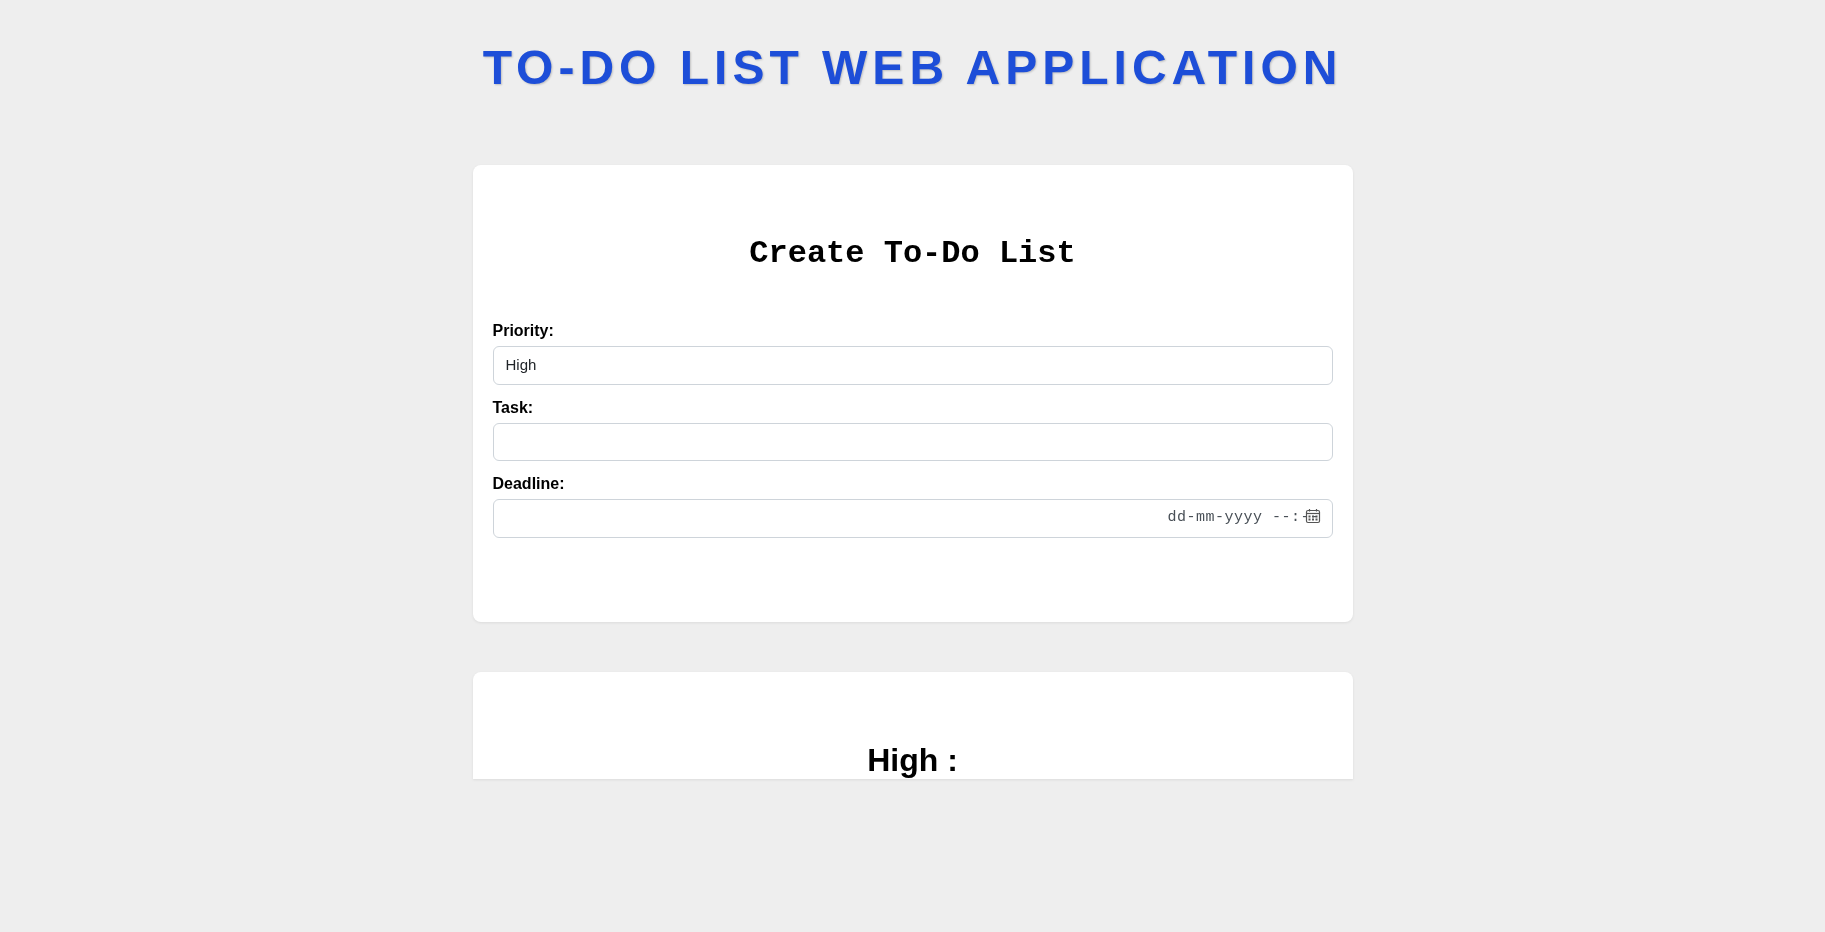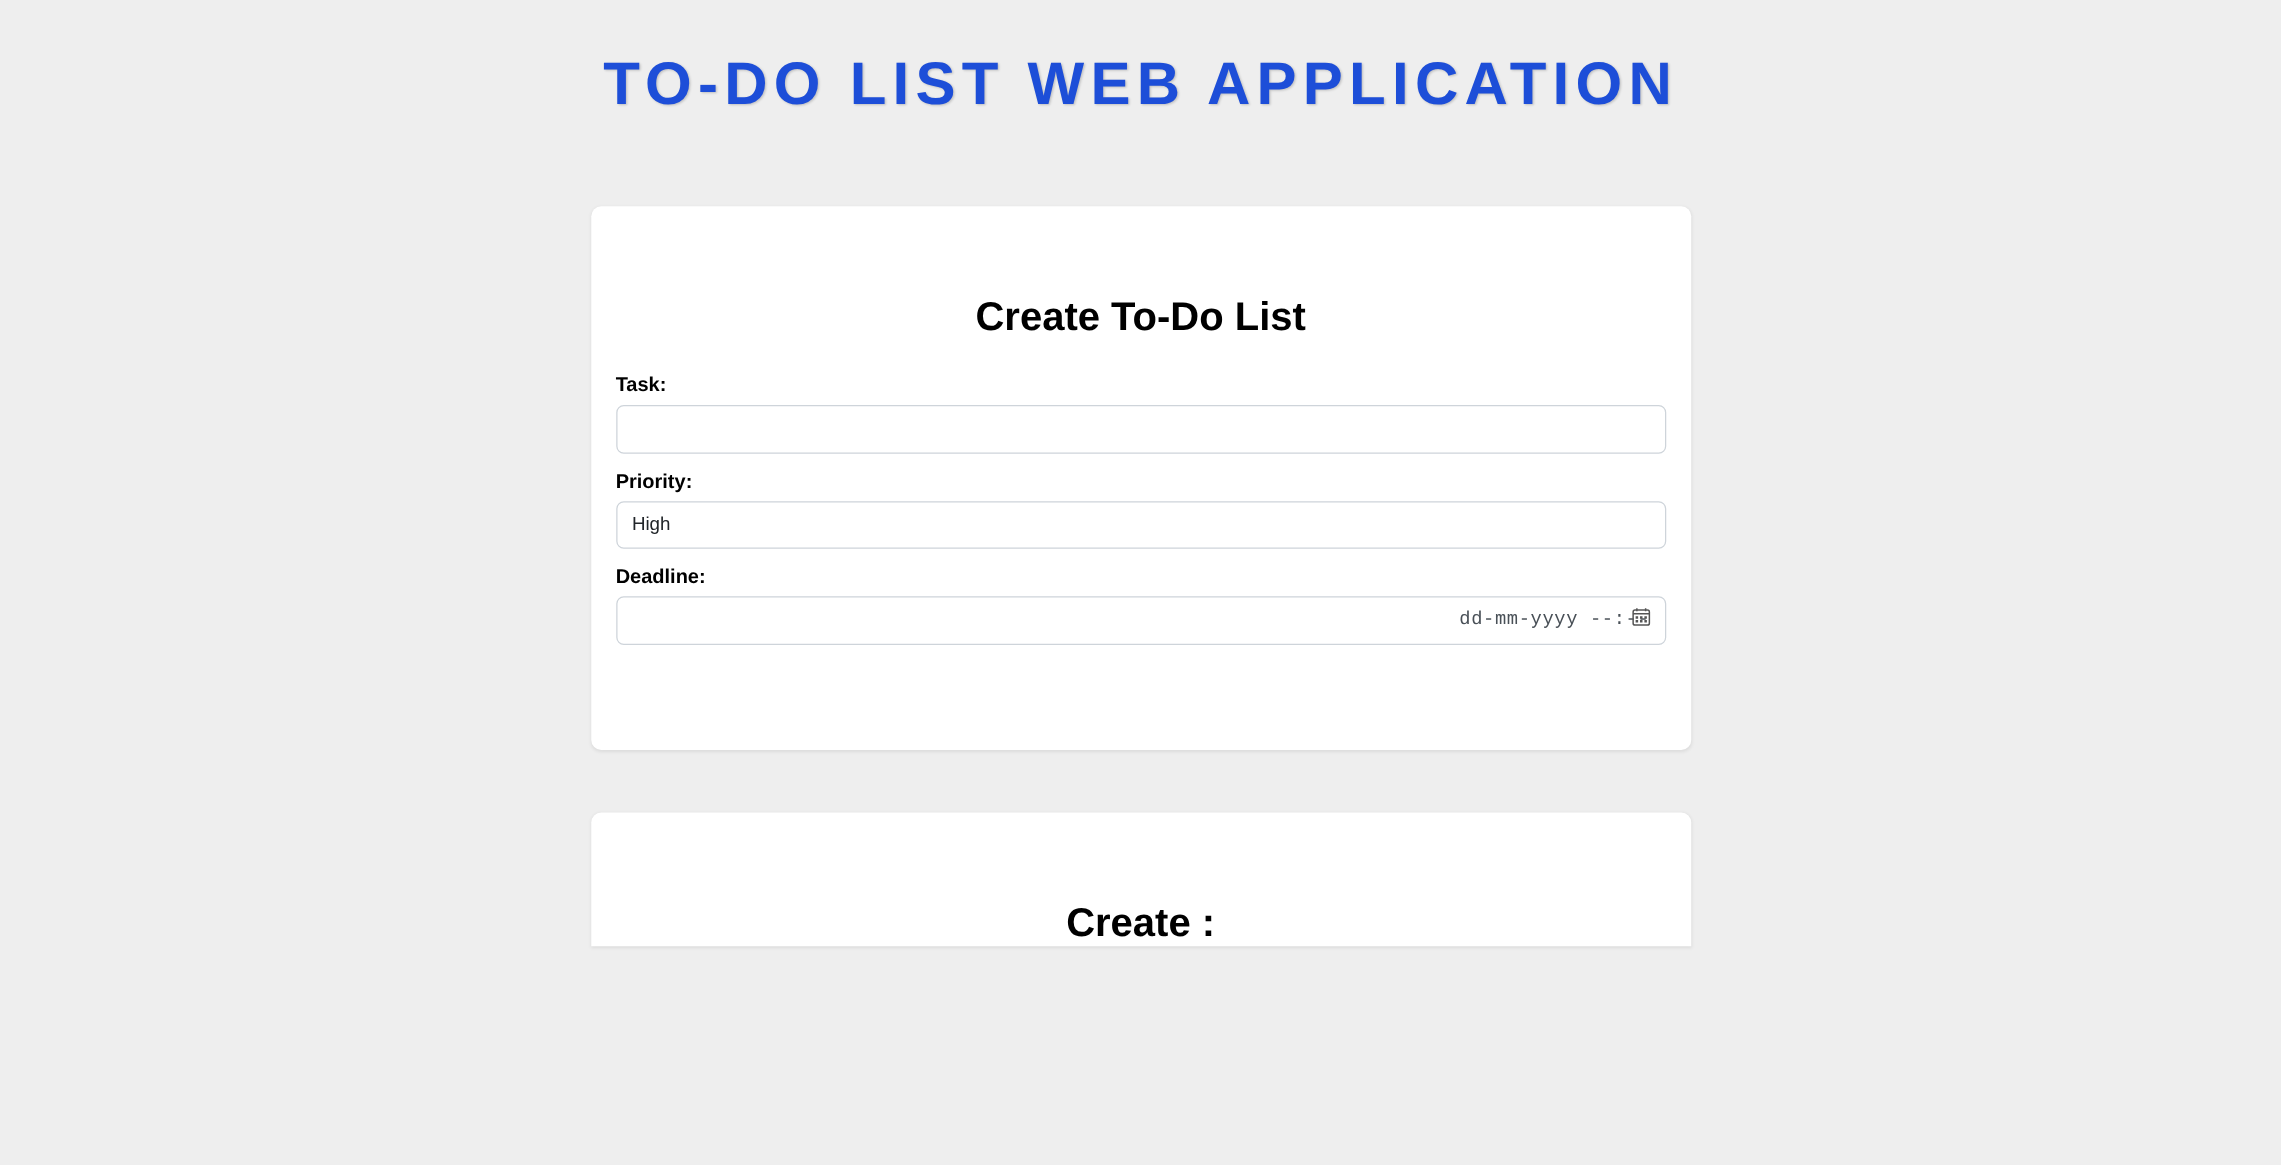--- a/index.html
+++ b/index.html
@@ -33,21 +33,22 @@
       padding: 70px 20px;
       border-radius: 8px;
       box-shadow: 0 1px 3px rgba(0,0,0,0.08);
     }
 
     .card-title {
       text-align: center;
       font-size: 32px;
       font-weight: 700;
       color: #000000;
-      margin-bottom: 28px;
+      margin-bottom: 50px;
+      font-family: Liberation Mono, monospace;
     }
 
     .form-group {
       margin-bottom: 14px;
     }
 
     .form-label {
       display: block;
       font-size: 16px;
       font-weight: 700;
@@ -126,31 +127,31 @@
   </style>
 </head>
 <body>
 
 <h1 class="page-title">TO-DO LIST WEB APPLICATION</h1>
 
 <div class="card">
   <h2 class="card-title">Create To-Do List</h2>
 
   <div class="form-group">
-    <label class="form-label">Task:</label>
-    <input type="text" class="form-control" value="" style="">
-  </div>
-
-  <div class="form-group">
     <label class="form-label">Priority:</label>
     <select class="form-control">
       <option>High</option>
       <option>Medium</option>
       <option>Low</option>
     </select>
+  </div>
+
+  <div class="form-group">
+    <label class="form-label">Task:</label>
+    <input type="text" class="form-control" value="" style="">
   </div>
 
   <div class="form-group">
     <label class="form-label">Deadline:</label>
     <div class="datetime-wrapper">
       <input type="text" class="form-control datetime-display" readonly="" value="dd-mm-yyyy --:--" style="">
       <span class="calendar-icon">
         <svg width="16" height="16" viewBox="0 0 16 16" fill="none">
           <rect x="1.5" y="2.5" width="13" height="12" rx="1.5" stroke="#555" stroke-width="1.2" fill="none"></rect>
           <line x1="1.5" y1="5.5" x2="14.5" y2="5.5" stroke="#555" stroke-width="1.2"></line>
@@ -163,14 +164,14 @@
           <rect x="7" y="10.5" width="2" height="2" fill="#555"></rect>
           <rect x="10.5" y="10.5" width="2" height="2" fill="#555"></rect>
         </svg>
       </span>
     </div>
   </div>
 
 </div>
 
 <div class="tasks-card">
-  <h2 class="tasks-title">Create :</h2>
+  <h2 class="tasks-title">High :</h2>
 </div>
 
 </body></html>

